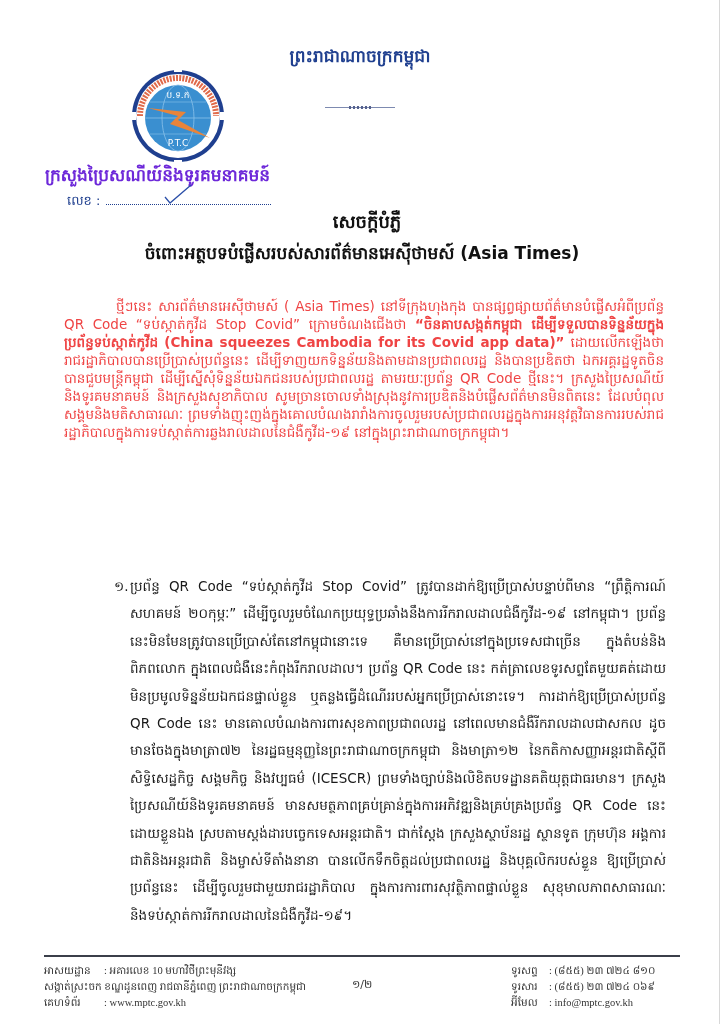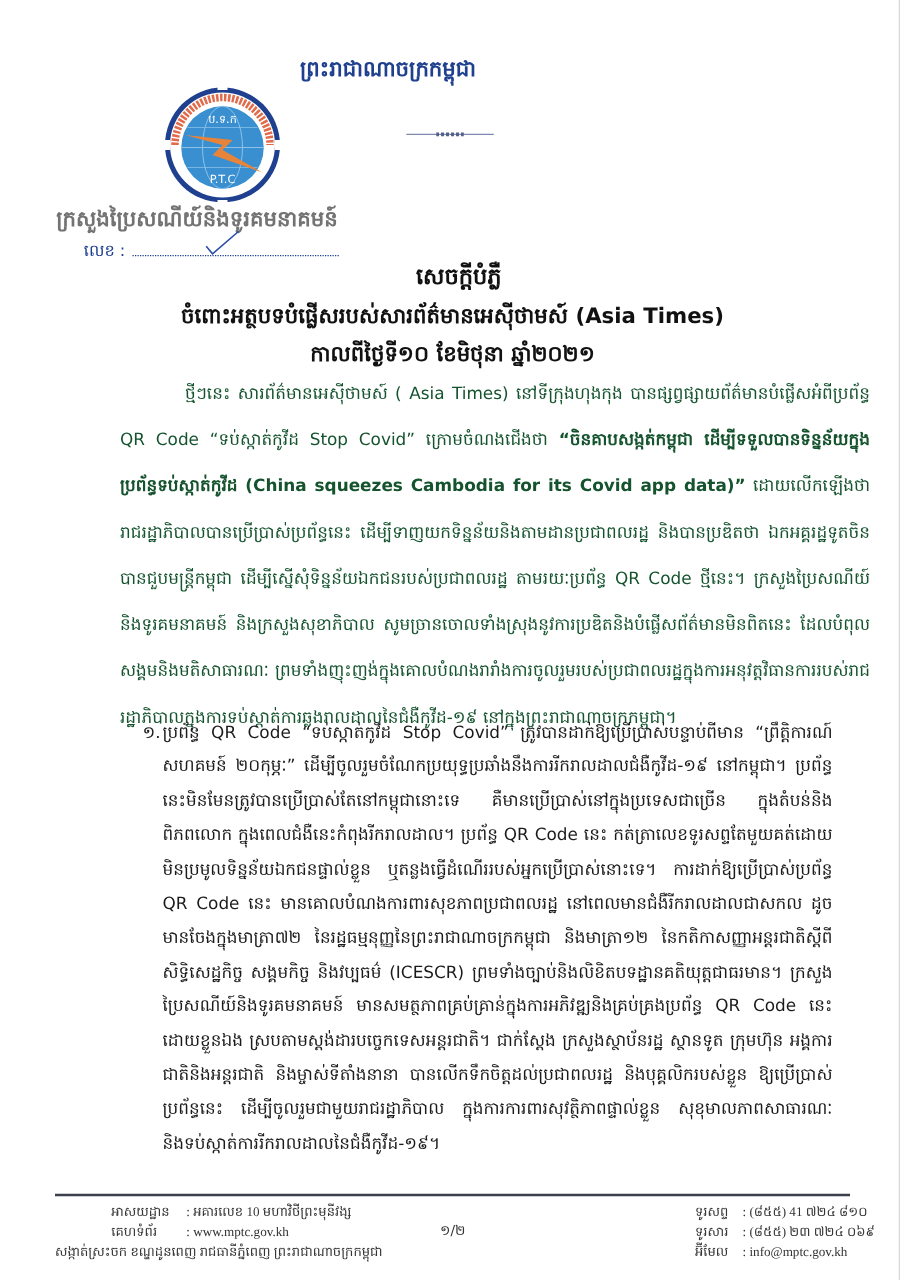--- a/index.html
+++ b/index.html
@@ -22,21 +22,21 @@
       width: 1px;
       height: 1024px;
       background: #d8d8d8;
     }
     
     .kingdom {
       position: absolute;
       left: 240px;
       width: 240px;
       top: 44px;
-      text-align: left;
+      text-align: center;
       color: #1f3f8f;
       font-weight: bold;
     }
     .kingdom .l1 { font-size: 17px; line-height: 24px; }
     .kingdom .l2 { font-size: 17px; line-height: 26px; }
     .divider-orn {
       position: absolute;
       left: 325px;
       top: 107px;
       width: 70px;
@@ -59,21 +59,21 @@
       top: 62px;
       width: 96px;
       height: 106px;
     }
     .ministry {
       position: absolute;
       left: 45px;
       top: 164px;
       font-size: 17px;
       font-weight: bold;
-      color: #737373;
+      color: #6d28d9;
       white-space: nowrap;
     }
     .ref-line {
       position: absolute;
       left: 50px;
       top: 192px;
       font-size: 13px;
       color: #1f3f8f;
       white-space: nowrap;
       margin-left: 17px;
@@ -105,24 +105,23 @@
     .title-block .t1 { font-size: 18px; line-height: 30px; margin-left: 10px; }
     .title-block .t2 { font-size: 17px; line-height: 32px; }
     .title-block .t3 { font-size: 17px; line-height: 30px; }
     
     .body-text {
       position: absolute;
       left: 64px;
       width: 600px;
       top: 297px;
       font-size: 13.5px;
-      line-height: 37px;
+      line-height: 18px;
       text-align: justify;
-      color: #14532d;
-      margin-left: 32px;
+      color: #ef4444;
     }
     .body-text p { margin: 0; }
     .body-text .indent { text-indent: 52px; }
     .body-text b { font-weight: bold; }
     .list-item {
       position: absolute;
       left: 130px;
       width: 536px;
       top: 573px;
       font-size: 13.5px;
@@ -148,21 +147,21 @@
       position: absolute;
       top: 963px;
       font-size: 10.5px;
       line-height: 16px;
       color: #333;
       font-family: "Liberation Serif", serif;
       white-space: nowrap;
     }
     .footer-left { left: 44px; }
     .footer-right { left: 511px; }
-    .footer .lbl { display: inline-block; margin-left: 45px; }
+    .footer .lbl { display: inline-block; }
     .footer-left .lbl { width: 60px; }
     .footer-right .lbl { width: 38px; }
     .page-num {
       position: absolute;
       left: 352px;
       top: 977px;
       font-size: 11px;
       color: #333;
     }
   </style>
@@ -206,36 +205,35 @@
 <div class="ref-line">
   <span>លេខ :</span><span class="dots"></span>
 </div>
 <svg class="checkmark" viewBox="0 0 30 22">
   <path d="M2 14 L7 20 L28 2" fill="none" stroke="#2b4fa8" stroke-width="1.3"></path>
 </svg>
 
 <div class="title-block">
   <div class="t1">សេចក្តីបំភ្លឺ</div>
   <div class="t2">ចំពោះអត្ថបទបំផ្លើសរបស់សារព័ត៌មានអេស៊ីថាមស៍ (Asia Times)</div>
-  <div class="t3">កាលពីថ្ងៃទី១០ ខែមិថុនា ឆ្នាំ២០២១</div>
 </div>
 
 <div class="body-text">
   <p class="indent"><span>ថ្មីៗនេះ សារព័ត៌មានអេស៊ីថាមស៍ ( Asia Times) នៅទីក្រុងហុងកុង បានផ្សព្វផ្សាយព័ត៌មានបំផ្លើសអំពីប្រព័ន្ធ QR Code “ទប់ស្កាត់កូវីដ Stop Covid” ក្រោមចំណងជើងថា </span><b>“ចិនគាបសង្កត់កម្ពុជា ដើម្បីទទួលបានទិន្នន័យក្នុងប្រព័ន្ធទប់ស្កាត់កូវីដ (China squeezes Cambodia for its Covid app data)”</b><span> ដោយលើកឡើងថា រាជរដ្ឋាភិបាលបានប្រើប្រាស់ប្រព័ន្ធនេះ ដើម្បីទាញយកទិន្នន័យនិងតាមដានប្រជាពលរដ្ឋ និងបានប្រឌិតថា ឯកអគ្គរដ្ឋទូតចិនបានជួបមន្ត្រីកម្ពុជា ដើម្បីស្នើសុំទិន្នន័យឯកជនរបស់ប្រជាពលរដ្ឋ តាមរយៈប្រព័ន្ធ QR Code ថ្មីនេះ។ ក្រសួងប្រៃសណីយ៍និងទូរគមនាគមន៍ និងក្រសួងសុខាភិបាល សូមច្រានចោលទាំងស្រុងនូវការប្រឌិតនិងបំផ្លើសព័ត៌មានមិនពិតនេះ ដែលបំពុលសង្គមនិងមតិសាធារណៈ ព្រមទាំងញុះញង់ក្នុងគោលបំណងរារាំងការចូលរួមរបស់ប្រជាពលរដ្ឋក្នុងការអនុវត្តវិធានការរបស់រាជរដ្ឋាភិបាលក្នុងការទប់ស្កាត់ការឆ្លងរាលដាលនៃជំងឺកូវីដ-១៩ នៅក្នុងព្រះរាជាណាចក្រកម្ពុជា។</span></p>
 </div>
 
 <div class="list-item">
   <span class="num">១.</span>
   <span>ប្រព័ន្ធ QR Code “ទប់ស្កាត់កូវីដ Stop Covid” ត្រូវបានដាក់ឱ្យប្រើប្រាស់បន្ទាប់ពីមាន “ព្រឹត្តិការណ៍សហគមន៍ ២០កុម្ភៈ” ដើម្បីចូលរួមចំណែកប្រយុទ្ធប្រឆាំងនឹងការរីករាលដាលជំងឺកូវីដ-១៩ នៅកម្ពុជា។ ប្រព័ន្ធនេះមិនមែនត្រូវបានប្រើប្រាស់តែនៅកម្ពុជានោះទេ គឺមានប្រើប្រាស់នៅក្នុងប្រទេសជាច្រើន ក្នុងតំបន់និងពិភពលោក ក្នុងពេលជំងឺនេះកំពុងរីករាលដាល។ ប្រព័ន្ធ QR Code នេះ កត់ត្រាលេខទូរសព្ទតែមួយគត់ដោយមិនប្រមូលទិន្នន័យឯកជនផ្ទាល់ខ្លួន ឬតន្លងធ្វើដំណើររបស់អ្នកប្រើប្រាស់នោះទេ។ ការដាក់ឱ្យប្រើប្រាស់ប្រព័ន្ធ QR Code នេះ មានគោលបំណងការពារសុខភាពប្រជាពលរដ្ឋ នៅពេលមានជំងឺរីករាលដាលជាសកល ដូចមានចែងក្នុងមាត្រា៧២ នៃរដ្ឋធម្មនុញ្ញនៃព្រះរាជាណាចក្រកម្ពុជា និងមាត្រា១២ នៃកតិកាសញ្ញាអន្តរជាតិស្តីពីសិទ្ធិសេដ្ឋកិច្ច សង្គមកិច្ច និងវប្បធម៌ (ICESCR) ព្រមទាំងច្បាប់និងលិខិតបទដ្ឋានគតិយុត្តជាធរមាន។ ក្រសួងប្រៃសណីយ៍និងទូរគមនាគមន៍ មានសមត្ថភាពគ្រប់គ្រាន់ក្នុងការអភិវឌ្ឍនិងគ្រប់គ្រងប្រព័ន្ធ QR Code នេះ ដោយខ្លួនឯង ស្របតាមស្តង់ដារបច្ចេកទេសអន្តរជាតិ។ ជាក់ស្តែង ក្រសួងស្ថាប័នរដ្ឋ ស្ថានទូត ក្រុមហ៊ុន អង្គការជាតិនិងអន្តរជាតិ និងម្ចាស់ទីតាំងនានា បានលើកទឹកចិត្តដល់ប្រជាពលរដ្ឋ និងបុគ្គលិករបស់ខ្លួន ឱ្យប្រើប្រាស់ប្រព័ន្ធនេះ ដើម្បីចូលរួមជាមួយរាជរដ្ឋាភិបាល ក្នុងការការពារសុវត្ថិភាពផ្ទាល់ខ្លួន សុខុមាលភាពសាធារណៈ និងទប់ស្កាត់ការរីករាលដាលនៃជំងឺកូវីដ-១៩។</span>
 </div>
 
 <div class="footer-rule"></div>
 <div class="footer footer-left">
   <div><span class="lbl">អាសយដ្ឋាន</span><span>: អគារលេខ 10 មហាវិថីព្រះមុនីវង្ស</span></div>
+  <div>សង្កាត់ស្រះចក ខណ្ឌដូនពេញ រាជធានីភ្នំពេញ ព្រះរាជាណាចក្រកម្ពុជា</div>
   <div><span class="lbl">គេហទំព័រ</span><span>: www.mptc.gov.kh</span></div>
-  <div>សង្កាត់ស្រះចក ខណ្ឌដូនពេញ រាជធានីភ្នំពេញ ព្រះរាជាណាចក្រកម្ពុជា</div>
 </div>
 <div class="page-num">១/២</div>
 <div class="footer footer-right">
-  <div><span class="lbl">ទូរសព្ទ</span><span>: (៨៥៥) 41 ៧២៤ ៨១០</span></div>
+  <div><span class="lbl">ទូរសព្ទ</span><span>: (៨៥៥) ២៣ ៧២៤ ៨១០</span></div>
   <div><span class="lbl">ទូរសារ</span><span>: (៨៥៥) ២៣ ៧២៤ ០៦៩</span></div>
   <div><span class="lbl">អ៊ីមែល</span><span>: info@mptc.gov.kh</span></div>
 </div>
 
 </body></html>

